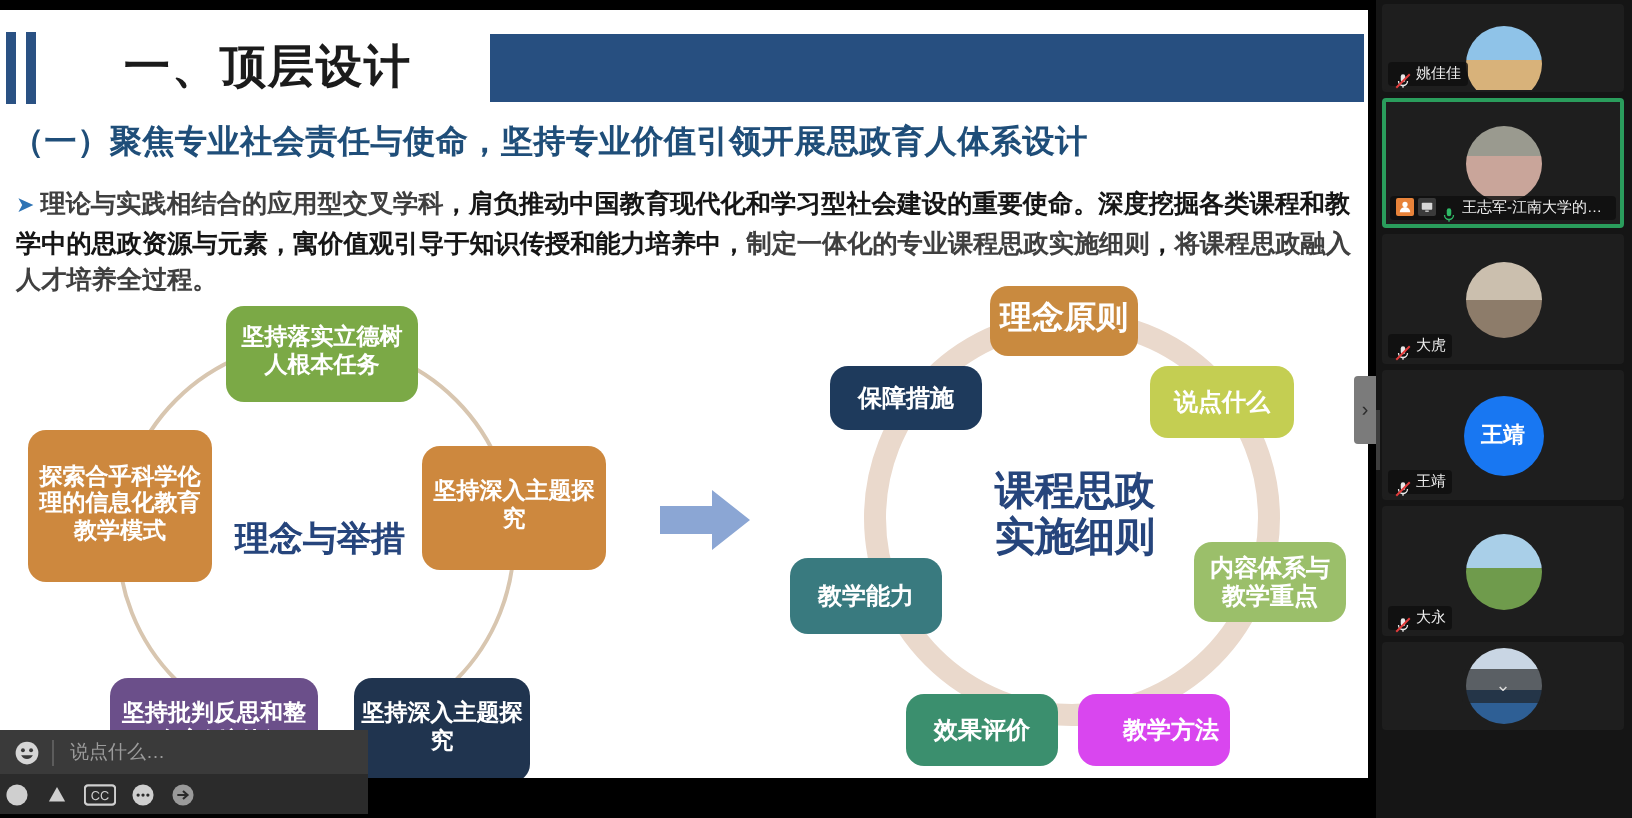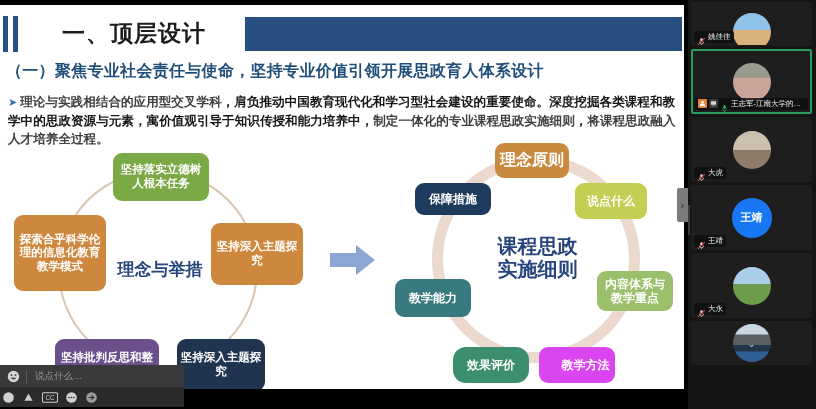--- a/index.html
+++ b/index.html
@@ -199,21 +199,21 @@
         <div class="ring" style="border-color: rgb(234, 217, 204);"></div>
         <div class="center-label">
           <div>课程思政</div>
           <div>实施细则</div>
         </div>
         <div id="dia-right-nodes">
             <div class="node" style="left: 120px; top: 8px; width: 74px; height: 35px; background: rgb(201, 138, 63); font-size: 16px;">理念原则</div>
             <div class="node" style="left: 200px; top: 48px; width: 72px; height: 36px; background: rgb(196, 206, 82); font-size: 12px;">说点什么</div>
             <div class="node" style="left: 222px; top: 136px; width: 76px; height: 40px; background: rgb(155, 191, 106); font-size: 12px;">内容体系与教学重点</div>
             <div class="node" style="left: 164px; top: 212px; width: 76px; height: 36px; background: #d946ef; font-size: 12px; padding-left: 20px;">教学方法</div>
-            <div class="node" style="left: 78px; top: 212px; width: 76px; height: 36px; background: rgb(59, 143, 110); font-size: 12px; border-radius: 13px;">效果评价</div>
+            <div class="node" style="left: 78px; top: 212px; width: 76px; height: 36px; background: rgb(59, 143, 110); font-size: 12px;">效果评价</div>
             <div class="node" style="left: 20px; top: 144px; width: 76px; height: 38px; background: rgb(57, 122, 127); font-size: 12px;">教学能力</div>
             <div class="node" style="left: 40px; top: 48px; width: 76px; height: 32px; background: rgb(30, 58, 92); font-size: 12px;">保障措施</div>
           </div>
       </div>
 
     </div>
 
     <div id="chatbar">
       <div class="emoji-btn">
         <svg width="13" height="13" viewBox="0 0 16 16">

